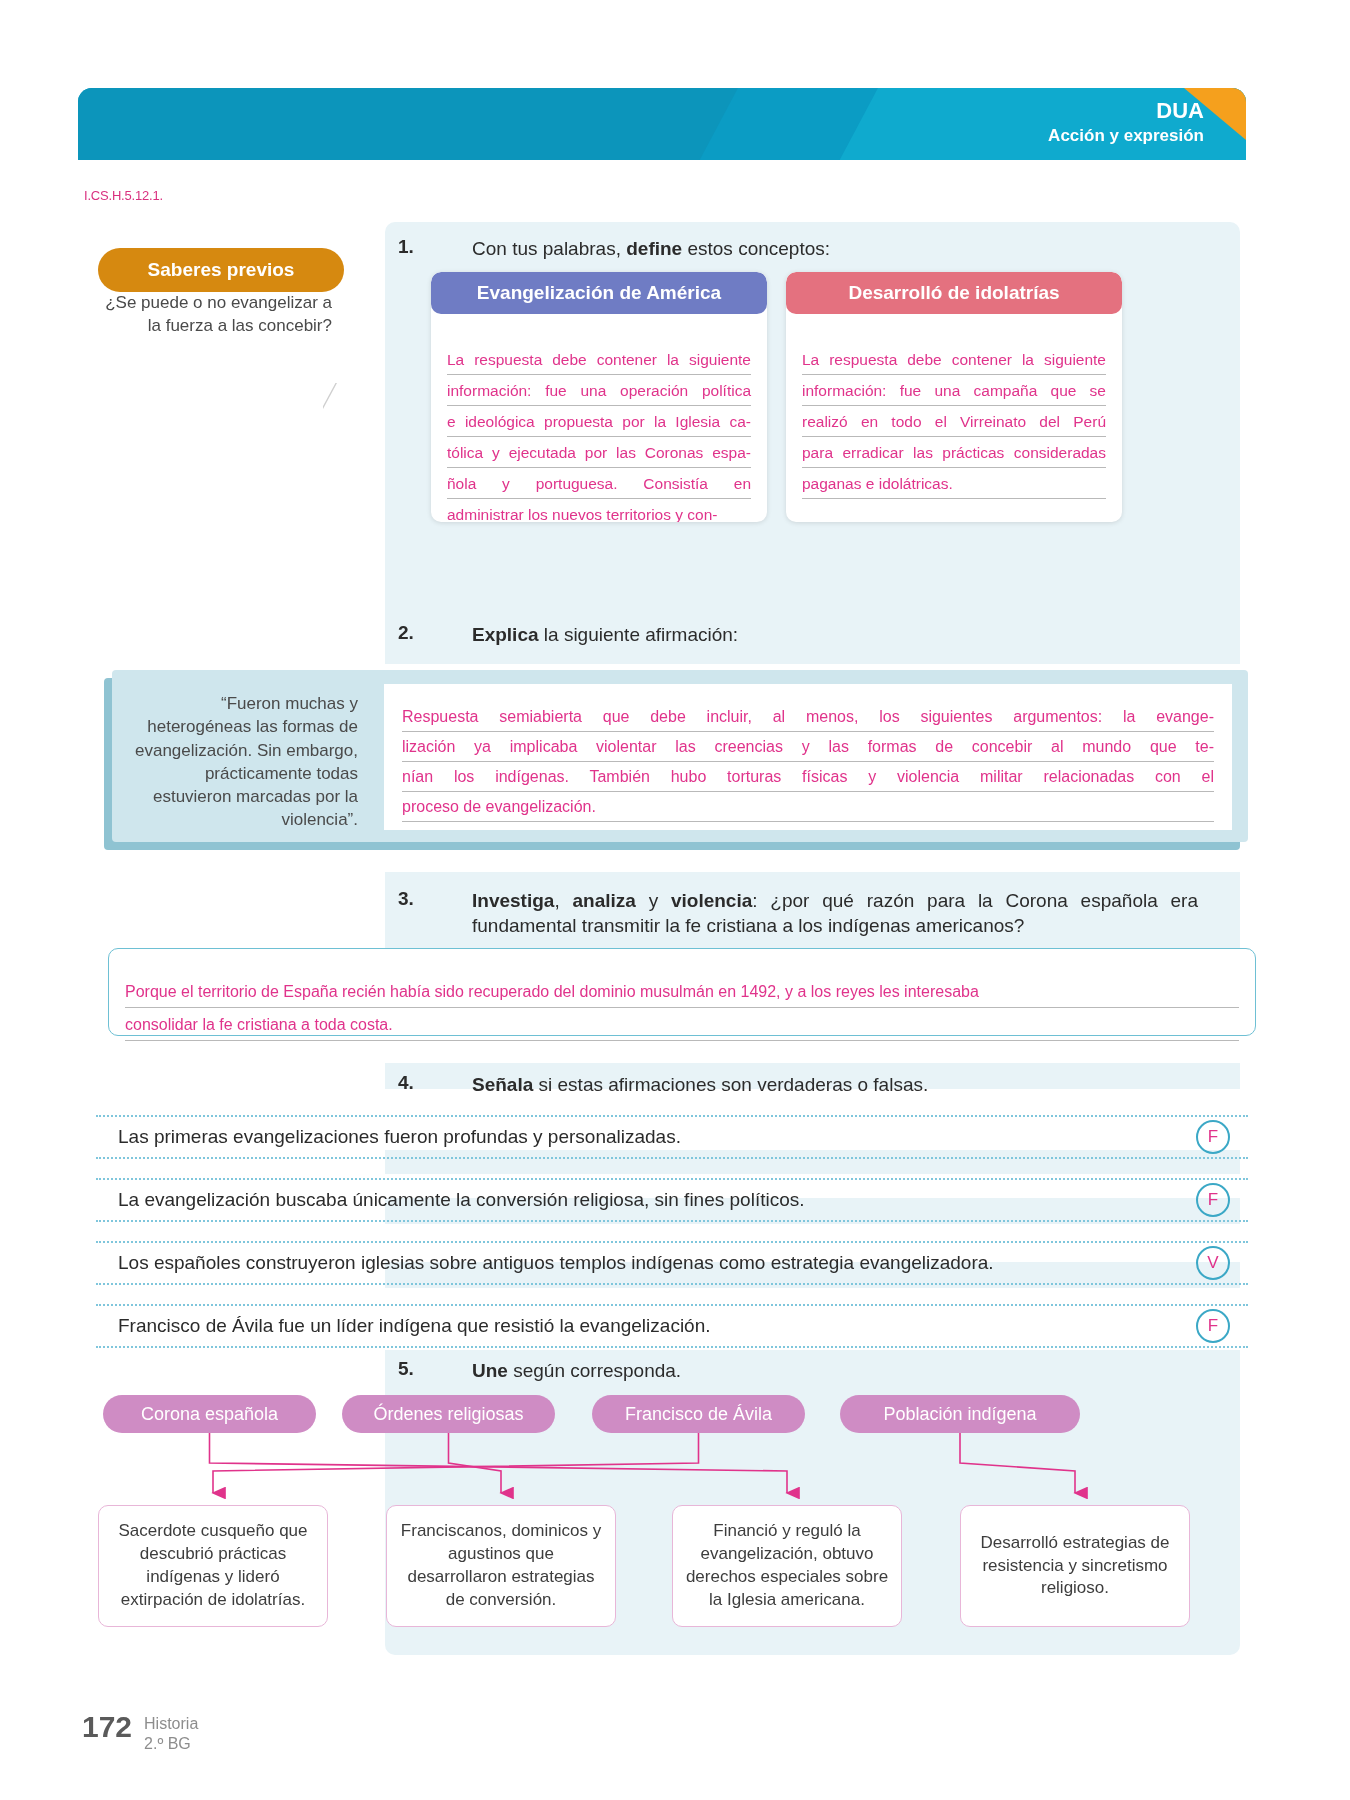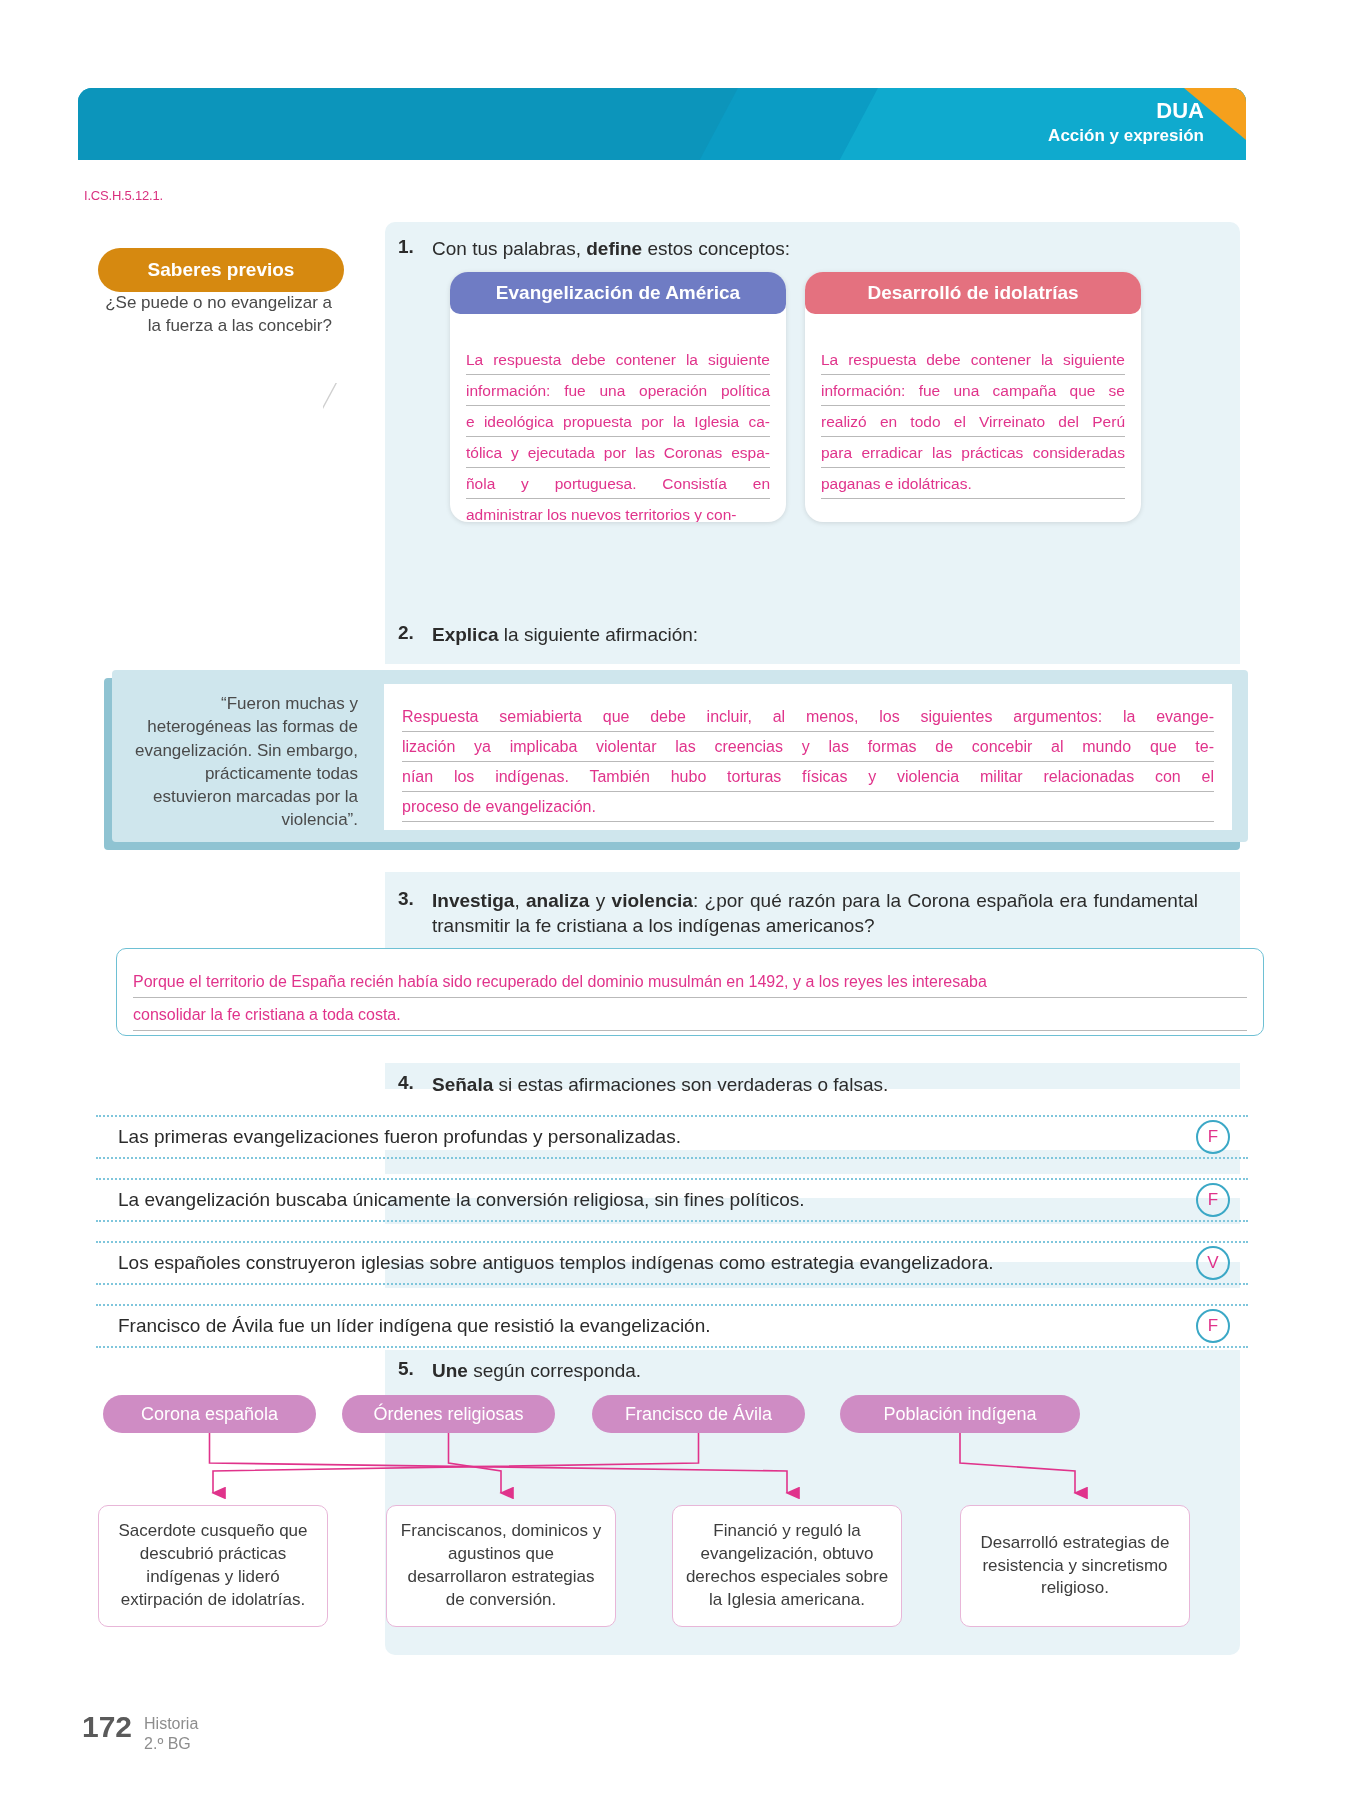--- a/index.html
+++ b/index.html
@@ -115,39 +115,38 @@
     width: 0; height: 0;
     border-left: 14px solid #ffffff;
     border-top: 0 solid transparent;
     border-bottom: 26px solid transparent;
     filter: drop-shadow(1px 1px 0 #cfcfcf);
   }
 
   
   .q-row { position: absolute; display: flex; }
   .q-num { font-weight: bold; font-size: 19px; color: #2b2b2b; width: 34px; flex: none; }
-  .q-text { font-size: 19px; color: #2b2b2b; line-height: 1.32; }
+  .q-text { font-size: 19px; color: #2b2b2b; line-height: 1.32; margin-left: 40px; }
   .q-text b { font-weight: bold; }
 
   #q1 { left: 398px; top: 236px; width: 700px; }
   #q2 { left: 398px; top: 622px; width: 700px; }
   #q3 { left: 398px; top: 888px; width: 800px; }
   #q4 { left: 398px; top: 1072px; width: 700px; }
   #q5 { left: 398px; top: 1358px; width: 700px; }
   #q3 .q-text { text-align: justify; }
 
   
   .concept-card {
     position: absolute;
     width: 336px;
     background: #ffffff;
-    border-radius: 18px;
+    border-radius: 10px;
     box-shadow: 0 1px 5px rgba(0,0,0,0.12);
     overflow: hidden;
-    margin-left: 19px;
   }
   #card-left  { left: 431px; top: 272px; height: 250px; }
   #card-right { left: 786px; top: 272px; height: 250px; }
   .concept-head {
     height: 42px;
     border-radius: 10px;
     display: flex; align-items: center; justify-content: center;
     color: #ffffff;
     font-size: 19px;
     font-weight: bold;
@@ -198,26 +197,26 @@
     left: 384px; top: 684px;
     width: 848px; height: 146px;
     background: #ffffff;
     padding: 18px 18px 0 18px;
   }
   .q2-answer-box .ans-line { font-size: 16px; line-height: 30px; height: 30px; }
 
   
   .q3-answer-box {
     position: absolute;
-    left: 116px; top: 948px;
+    left: 108px; top: 948px;
     width: 1148px; height: 88px;
     background: #ffffff;
     border: 1px solid #6ec0d4;
     border-radius: 10px;
-    padding: 16px 16px 0 16px;
+    padding: 26px 16px 0 16px;
   }
   .q3-answer-box .ans-line { font-size: 16px; line-height: 33px; height: 33px; }
 
   
   .tf-row {
     position: absolute;
     left: 96px;
     width: 1152px;
     height: 44px;
     border-top: 2px dotted #7fc6dc;

